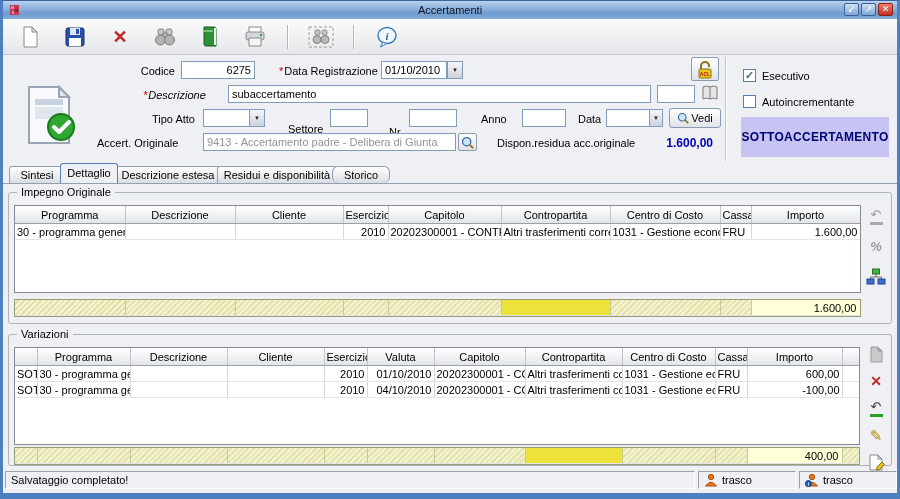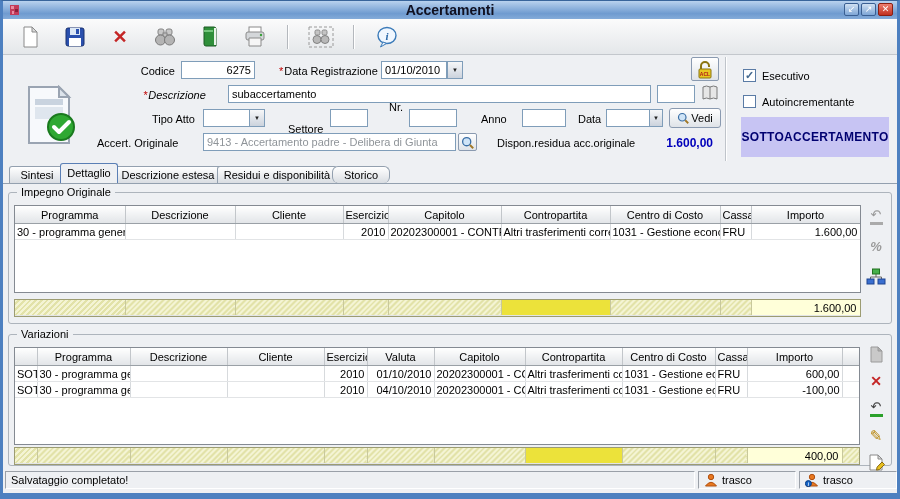--- a/index.html
+++ b/index.html
@@ -4,21 +4,21 @@
 <style>
   html,body{margin:0;padding:0;background:#d8d8d8;font-family:"Liberation Sans",sans-serif;}
   .window{width:900px;height:499px;position:relative;box-sizing:border-box;
     border-left:3px solid #4d80c0;border-right:3px solid #4d80c0;
     border-bottom:6px solid #4d80c0;border-top:1px solid #39659b;
     background:#eef0f3;overflow:hidden;}
   
   .titlebar{position:absolute;left:0;top:0;width:894px;height:18px;
     background:linear-gradient(#b9d2ee,#6f9bd0 70%,#84abd9);display:flex;align-items:center;}
   .titlebar .title{position:absolute;left:0;right:0;text-align:center;
-    font-size:14px;font-weight:bold;color:#101020;}
+    font-size:11px;font-weight:normal;color:#101020;}
   .appicon{margin-left:5px;width:13px;height:12px;z-index:2;}
   .winbtns{position:absolute;right:4px;top:2px;display:flex;gap:2px;z-index:2;}
   .wb{width:15px;height:13px;border:1px solid #3a5f92;border-radius:2px;box-sizing:border-box;
     background:linear-gradient(#cfe0f2,#7ea6d6);color:#fff;font-size:9px;line-height:11px;
     text-align:center;cursor:default;}
   .wb.close{background:linear-gradient(#ef8070,#c03020);border-color:#8a1f12;}
   
   .toolbar{position:absolute;left:0;top:18px;width:894px;height:36px;
     background:linear-gradient(#fbfbfb,#e4e7ea);border-bottom:1px solid #c3c7cc;
     display:flex;align-items:center;padding-left:14px;box-sizing:border-box;gap:19px;}
@@ -197,21 +197,21 @@
           <path d="M2 3 q3.5 -2 7 0 q3.5 -2 7 0 v12 q-3.5 -2 -7 0 q-3.5 -2 -7 0 z" fill="#e6e6e6" stroke="#7a7a7a"></path>
           <line x1="9" y1="3" x2="9" y2="15" stroke="#7a7a7a"></line>
         </svg>
     </span>
 
     <span class="lbl" style="left:120px;top:58px;width:72px;text-align:right;">Tipo Atto</span>
     <div class="fld" style="left:200px;top:54px;width:62px;"></div>
     <div class="dropbtn" style="left:246px;top:54px;">▼</div>
     <span class="lbl" style="left:285px;top:68px;">Settore</span>
     <div class="fld" style="left:327px;top:54px;width:38px;"></div>
-    <span class="lbl" style="left:386px;top:46px;">Nr.</span>
+    <span class="lbl" style="left:386px;top:71px;">Nr.</span>
     <div class="fld" style="left:406px;top:54px;width:48px;"></div>
     <span class="lbl" style="left:478px;top:58px;">Anno</span>
     <div class="fld" style="left:519px;top:54px;width:44px;"></div>
     <span class="lbl" style="left:575px;top:58px;">Data</span>
     <div class="fld" style="left:603px;top:54px;width:44px;"></div>
     <div class="dropbtn" style="left:646px;top:54px;width:14px;">▼</div>
     <div class="sqbtn" style="left:666px;top:53px;width:52px;height:20px;border-radius:3px;gap:2px;font-size:11px;">
       <svg width="12" height="12" viewBox="0 0 16 16">
           <circle cx="7" cy="7" r="5" fill="#cfe4f7" stroke="#3a6ea5" stroke-width="1.6"></circle>
           <line x1="11" y1="11" x2="15" y2="15" stroke="#a07828" stroke-width="2.4"></line>

